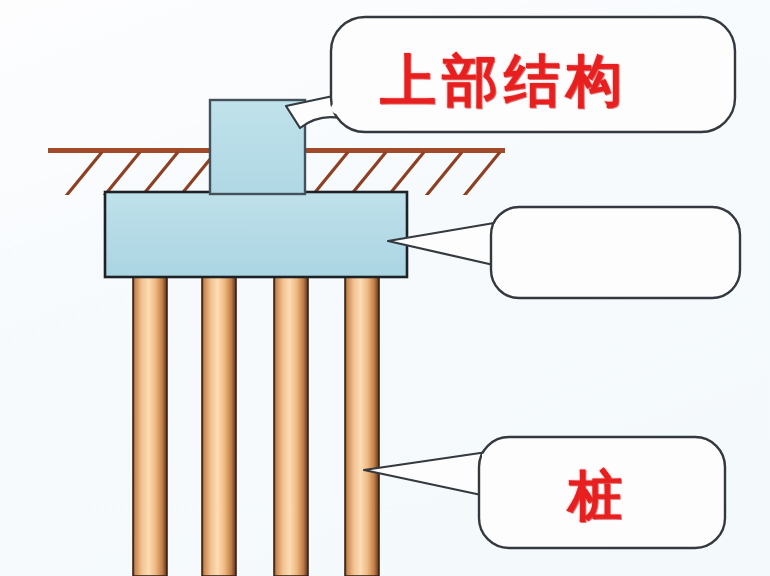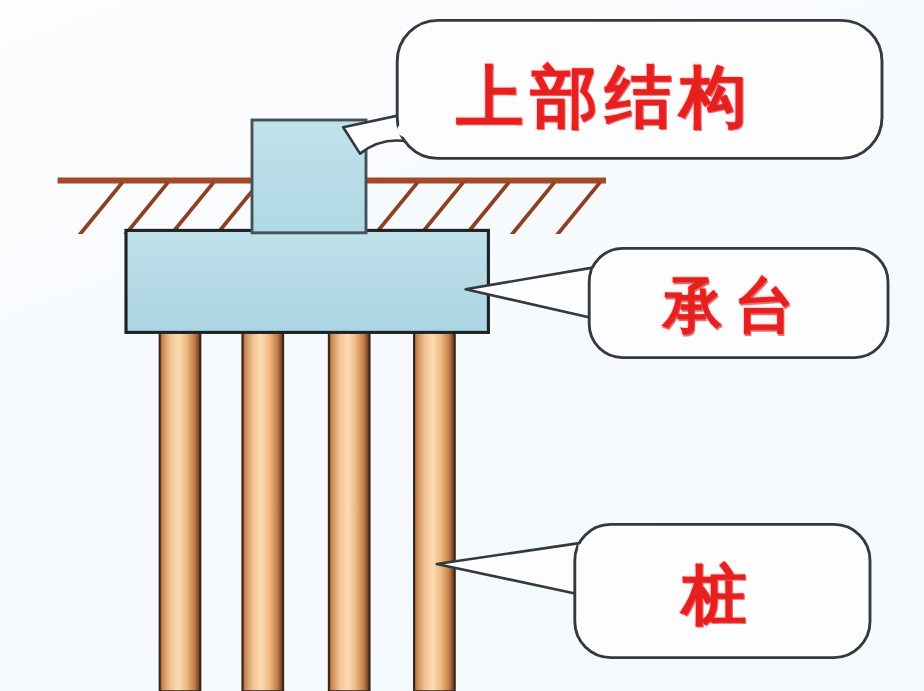--- a/index.html
+++ b/index.html
@@ -135,17 +135,16 @@
 
     <g>
       <path d="M 364 470 L 487 452 L 486 496 Z" fill="#fdfdfd" stroke="#33393f" stroke-width="2.2" stroke-linejoin="round"></path>
       <rect x="479" y="437" width="246" height="111" rx="30" ry="30" fill="#fdfdfd" stroke="#33393f" stroke-width="2.4"></rect>
       <path d="M 482 454 L 491 452 L 491 496 L 482 494 Z" fill="#fdfdfd" stroke="none"></path>
     </g>
   </svg>
 
   <div class="callout-text" id="label-superstructure">上部结构</div>
 
-  <div class="callout-text" id="label-pilecap">承台</div>
 
   <div class="callout-text" id="label-pile">桩</div>
 
 </div>
 
 </body></html>

